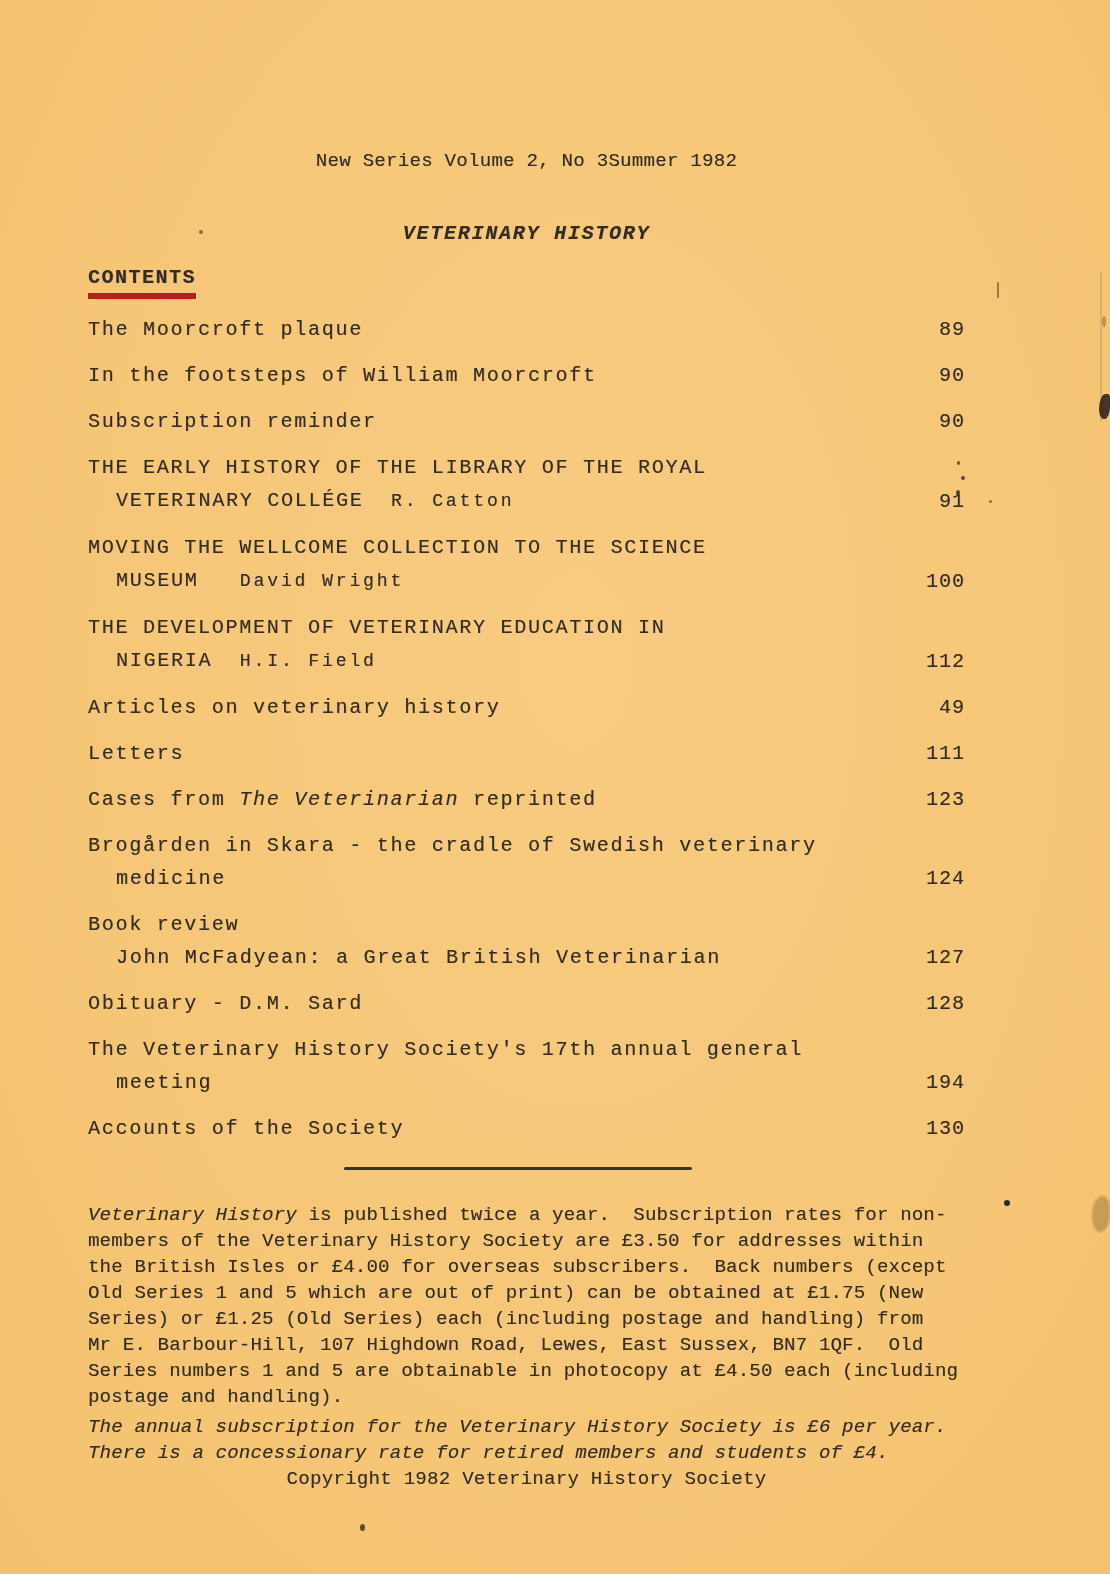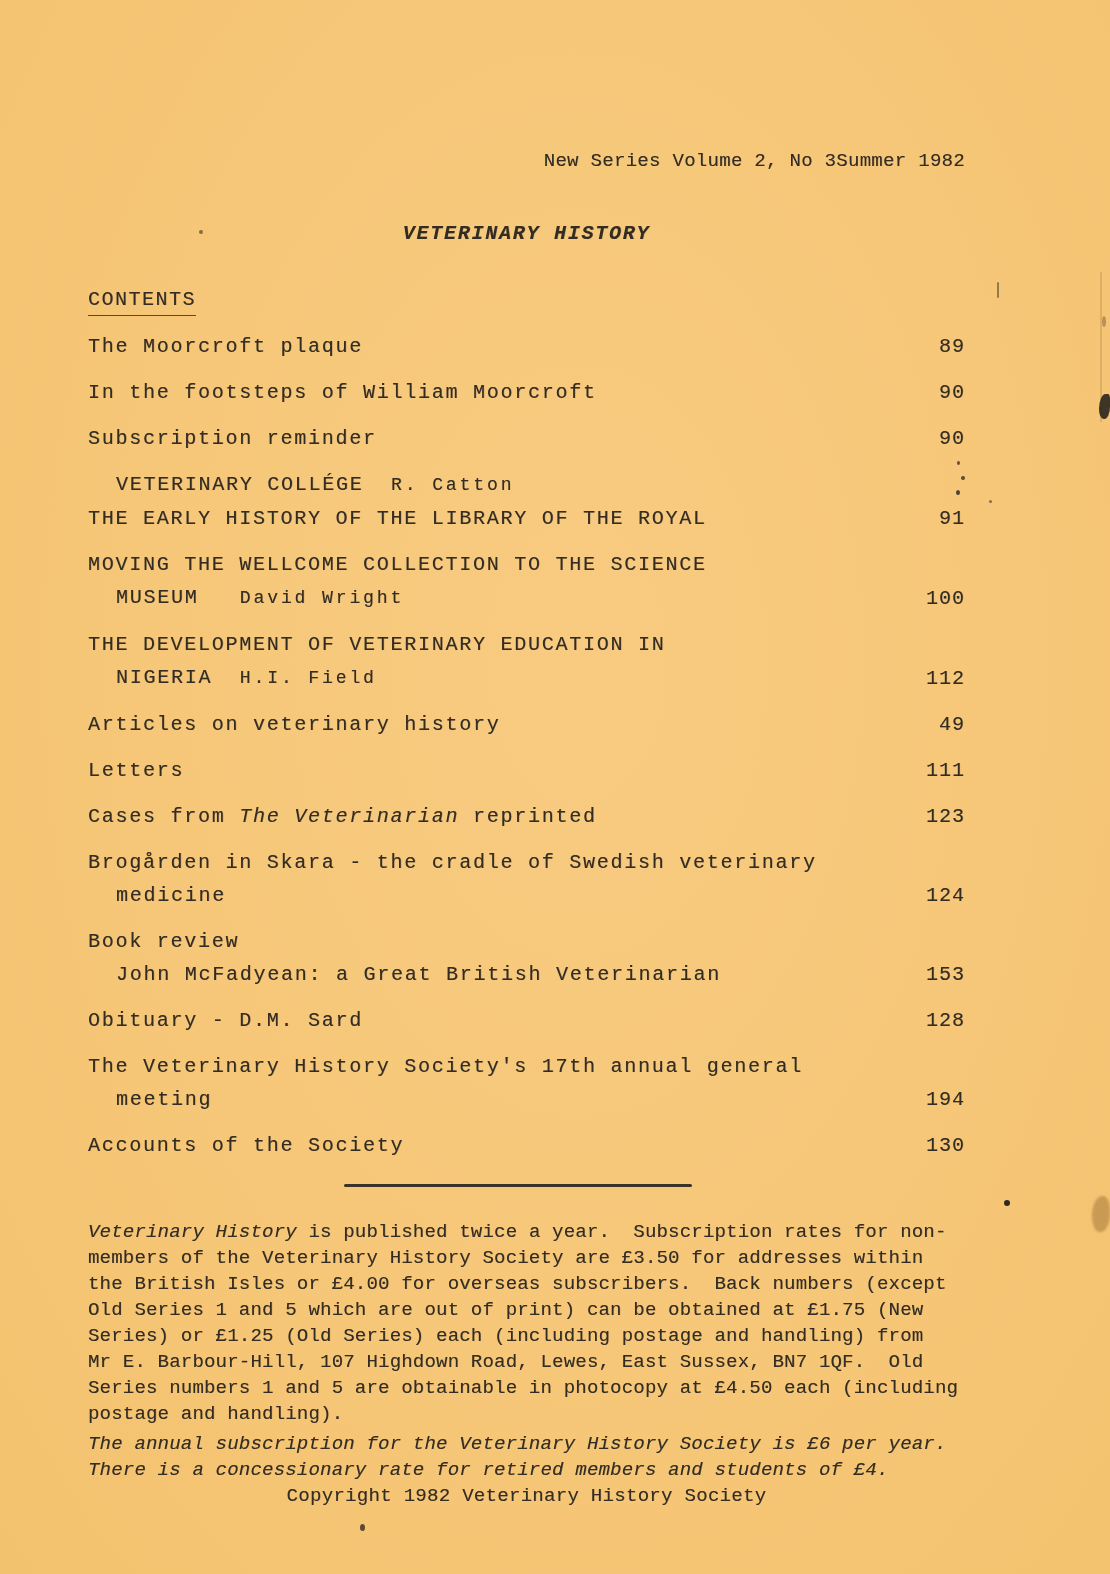--- a/index.html
+++ b/index.html
@@ -8,37 +8,38 @@
     position:relative;overflow:hidden;
     background:radial-gradient(ellipse at 52% 42%, #f8cb81 0%, #f6c778 55%, #f3c26e 100%);
     font-family:"Liberation Mono","DejaVu Sans Mono",monospace;
     color:#332c23;
   }
   .ink{ text-shadow:0.4px 0.4px 0 rgba(51,44,35,0.38); }
   .content{
     position:absolute;left:88px;top:0;width:877px;
   }
   .header-row{
-    display:flex;justify-content:flex-end;
+    display:flex;justify-content:center;
     margin-top:150px;
     font-size:19px;line-height:22px;letter-spacing:0.3px;
     white-space:pre;
   }
   .journal-title{
     text-align:center;
     margin-top:50px;
     font-size:20px;line-height:24px;letter-spacing:1.75px;
     font-style:italic;font-weight:bold;
   }
   .contents-heading{
     display:inline-block;
-    margin-top:42px;
+    margin-top:20px;
     font-size:20px;line-height:24px;letter-spacing:1.5px;
-    border-bottom:1px solid #b91c1c;
+    border-bottom:6px solid #b91c1c;
     padding-bottom:3px;
+    font-weight:bold;
   }
   .toc-list{ margin-top:14px; }
   .toc-entry{
     display:flex;justify-content:space-between;align-items:flex-end;
     margin-bottom:13px;
     gap:30px;
   }
   .entry-title{
     font-size:20px;line-height:33px;letter-spacing:1.75px;
     white-space:pre;
@@ -94,21 +95,21 @@
       </div>
       <div class="toc-entry">
         <div class="entry-title"><div class="line"><span>In the footsteps of William Moorcroft</span></div></div>
         <div class="page-num">90</div>
       </div>
       <div class="toc-entry">
         <div class="entry-title"><div class="line"><span>Subscription reminder</span></div></div>
         <div class="page-num">90</div>
       </div>
       <div class="toc-entry">
-        <div class="entry-title"><div class="line line2"><span>VETERINARY COLLÉGE  </span><span class="sm">R. Catton</span><span></span></div><div class="line"><span>THE EARLY HISTORY OF THE LIBRARY OF THE ROYAL</span></div></div>
+        <div class="entry-title"><div class="line"><span>THE EARLY HISTORY OF THE LIBRARY OF THE ROYAL</span></div><div class="line line2"><span>VETERINARY COLLÉGE  </span><span class="sm">R. Catton</span><span></span></div></div>
         <div class="page-num">91</div>
       </div>
       <div class="toc-entry">
         <div class="entry-title"><div class="line"><span>MOVING THE WELLCOME COLLECTION TO THE SCIENCE</span></div><div class="line line2"><span>MUSEUM   </span><span class="sm">David Wright</span><span></span></div></div>
         <div class="page-num">100</div>
       </div>
       <div class="toc-entry">
         <div class="entry-title"><div class="line"><span>THE DEVELOPMENT OF VETERINARY EDUCATION IN</span></div><div class="line line2"><span>NIGERIA  </span><span class="sm">H.I. Field</span><span></span></div></div>
         <div class="page-num">112</div>
       </div>
@@ -123,21 +124,21 @@
       <div class="toc-entry">
         <div class="entry-title"><div class="line"><span>Cases from </span><span class="it">The Veterinarian</span><span> reprinted</span></div></div>
         <div class="page-num">123</div>
       </div>
       <div class="toc-entry">
         <div class="entry-title"><div class="line"><span>Brogården in Skara - the cradle of Swedish veterinary</span></div><div class="line line2"><span>medicine</span></div></div>
         <div class="page-num">124</div>
       </div>
       <div class="toc-entry">
         <div class="entry-title"><div class="line"><span>Book review</span></div><div class="line line2"><span>John McFadyean: a Great British Veterinarian</span></div></div>
-        <div class="page-num">153</div>
+        <div class="page-num">127</div>
       </div>
       <div class="toc-entry">
         <div class="entry-title"><div class="line"><span>Obituary - D.M. Sard</span></div></div>
         <div class="page-num">128</div>
       </div>
       <div class="toc-entry">
         <div class="entry-title"><div class="line"><span>The Veterinary History Society's 17th annual general</span></div><div class="line line2"><span>meeting</span></div></div>
         <div class="page-num">194</div>
       </div>
       <div class="toc-entry">

